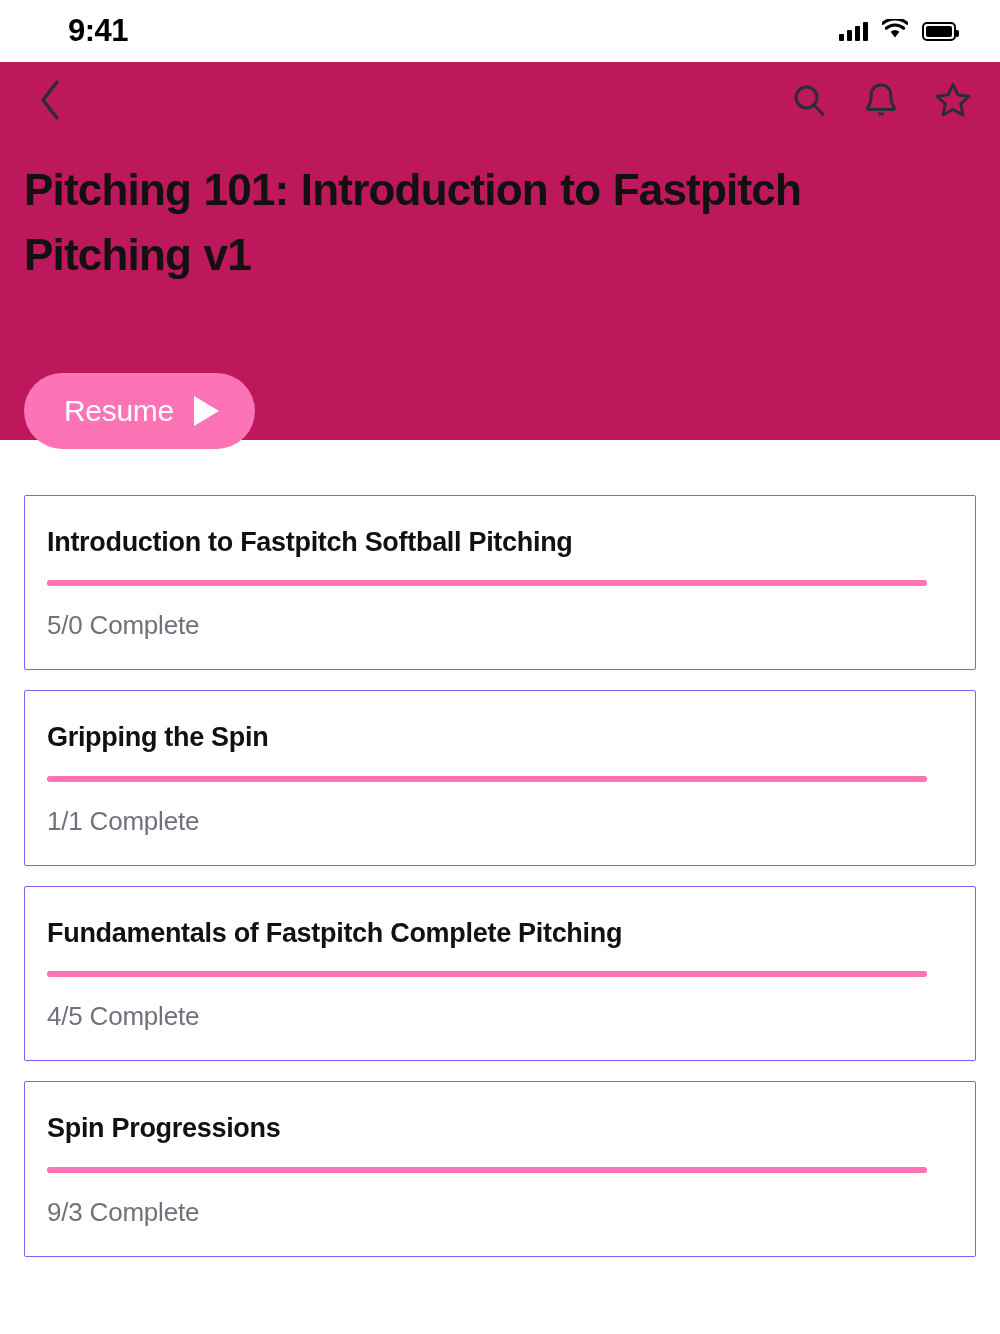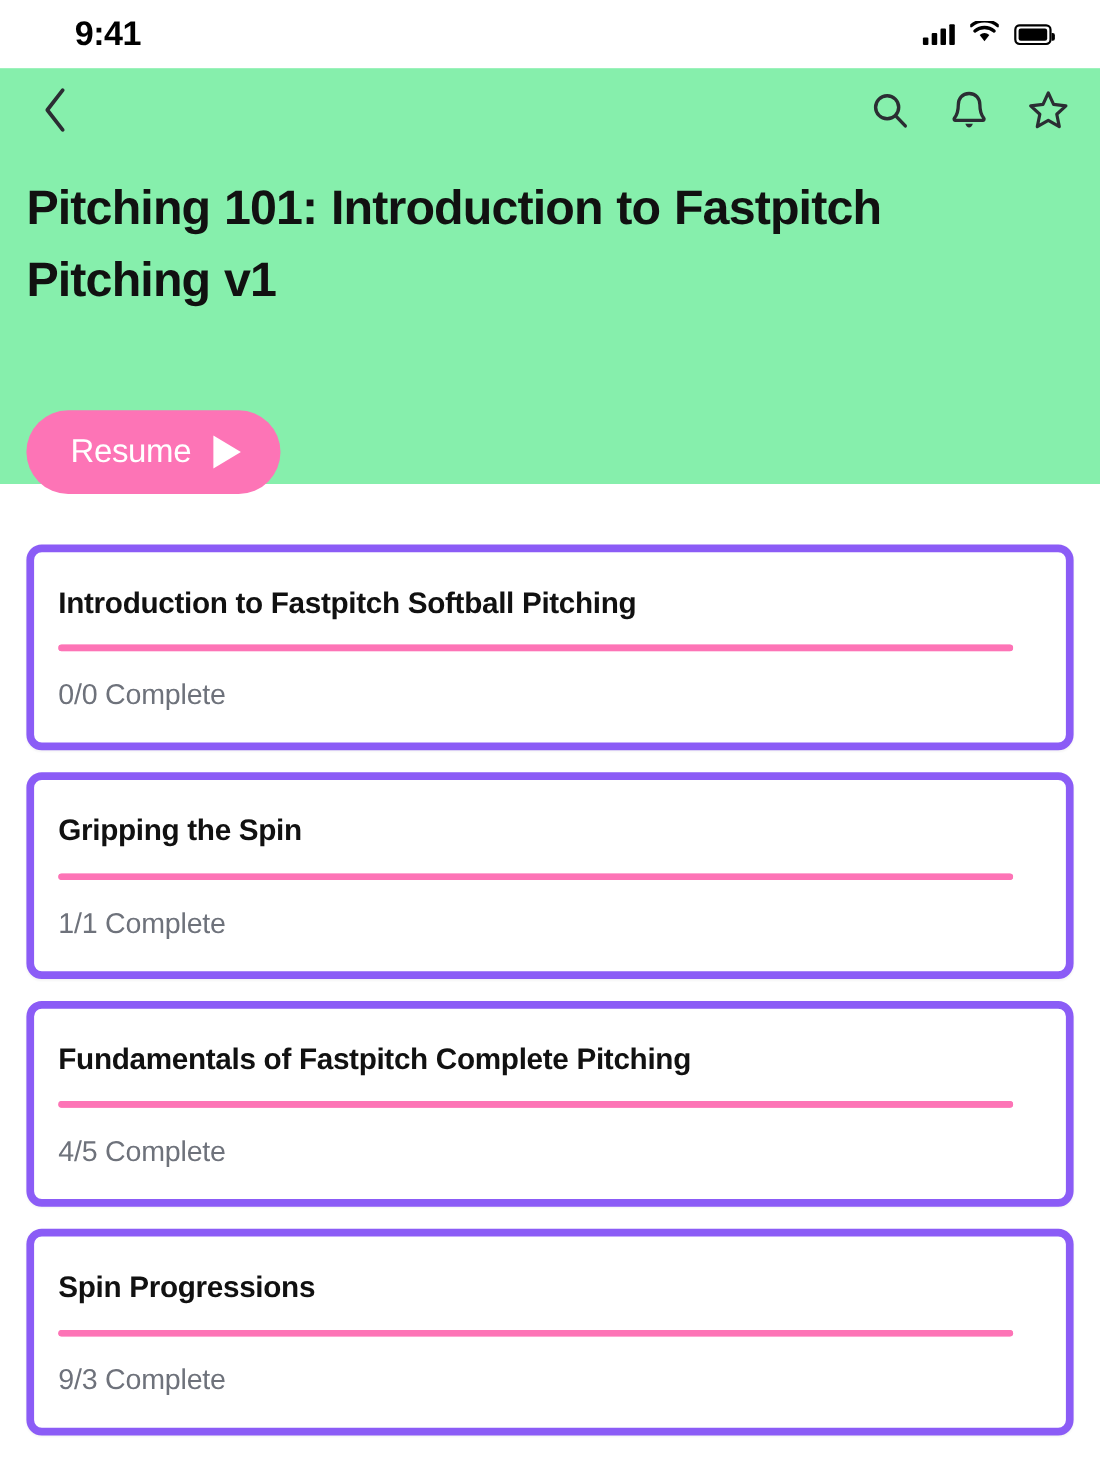--- a/index.html
+++ b/index.html
@@ -79,21 +79,21 @@
   .battery i {
     display: block;
     width: 100%;
     height: 100%;
     background: #000;
     border-radius: 2px;
   }
 
   
   .header {
-    background: #86efac;
+    background: #be185d;
     padding: 0 0 0 0;
     height: 378px;
     position: relative;
   }
 
   .navbar {
     height: 78px;
     display: flex;
     align-items: center;
     justify-content: space-between;
@@ -162,22 +162,22 @@
   .module-list {
     background: #ffffff;
     padding: 55px 24px 0 24px;
     display: flex;
     flex-direction: column;
     gap: 20px;
   }
 
   .module-card {
     background: #ffffff;
-    border: 7px solid #8b5cf6;
-    border-radius: 14px;
+    border: 1px solid #8b5cf6;
+    border-radius: 2px;
     box-shadow: 0 1px 2px rgba(0,0,0,0.045);
     padding: 30px 24px 28px 22px;
     cursor: pointer;
   }
 
   .module-title {
     font-size: 27px;
     font-weight: 700;
     color: #111111;
     letter-spacing: -0.3px;
@@ -281,21 +281,21 @@
     </button>
   </div>
 
   <div class="module-list">
 
     <div class="module-card">
       <div class="module-title">Introduction to Fastpitch Softball Pitching</div>
       <div class="progress-track">
         <div class="progress-fill" style="width: 100%;"></div>
       </div>
-      <div class="module-status">0/0 Complete</div>
+      <div class="module-status">5/0 Complete</div>
     </div>
 
     <div class="module-card">
       <div class="module-title">Gripping the Spin</div>
       <div class="progress-track">
         <div class="progress-fill" style="width: 100%;"></div>
       </div>
       <div class="module-status">1/1 Complete</div>
     </div>
 

